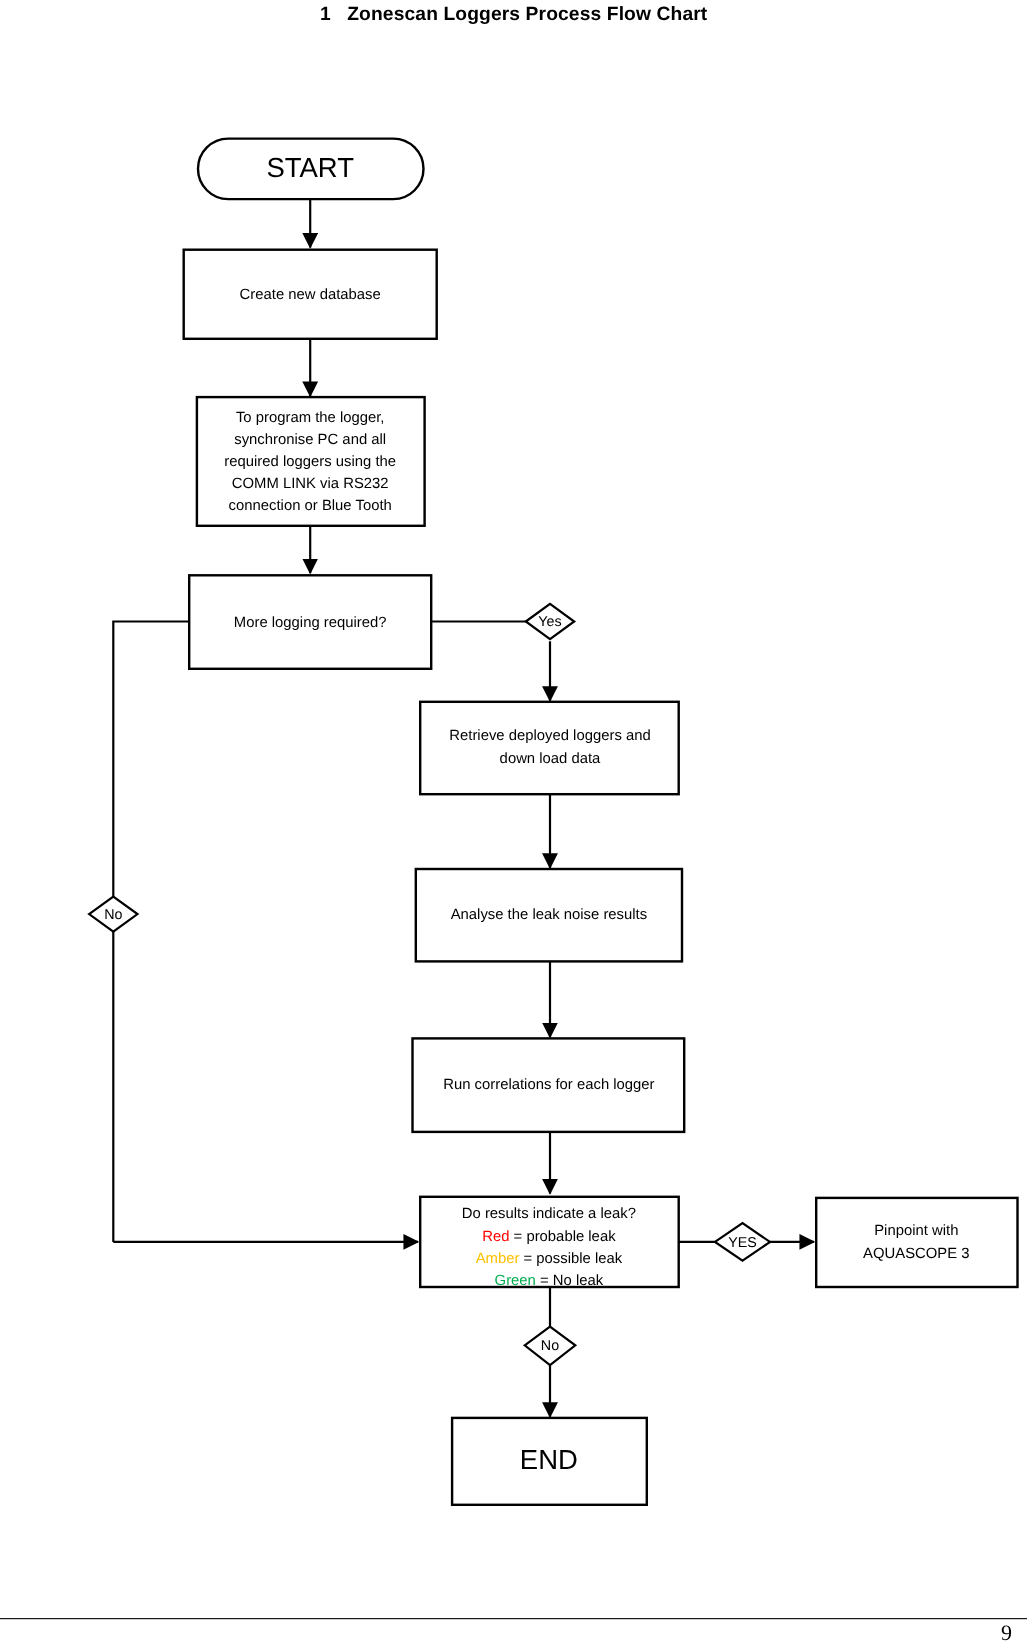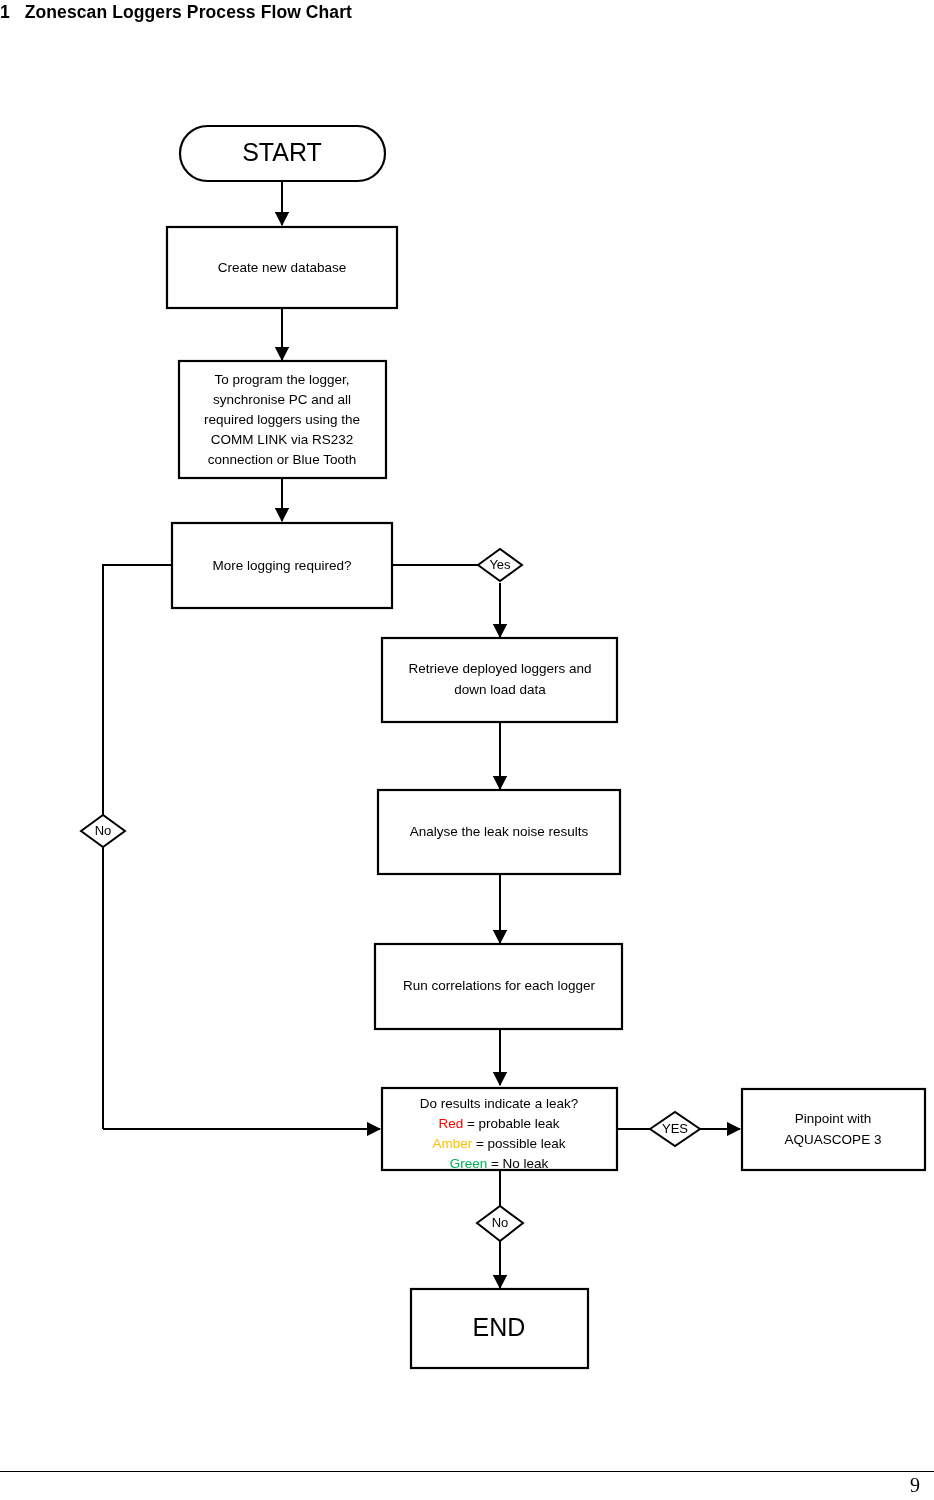--- a/index.html
+++ b/index.html
@@ -20,20 +20,21 @@
     width: 934px;
     height: 1500px;
     background: #ffffff;
   }
   
   .doc-title {
     position: absolute;
     left: 0;
     top: 2px;
     width: 934px;
+    text-align: center;
     font-family: "Liberation Sans", sans-serif;
     font-weight: bold;
     font-size: 17.5px;
     letter-spacing: 0.1px;
     white-space: pre;
   }
   
   #flow {
     position: absolute;
     left: 0;

